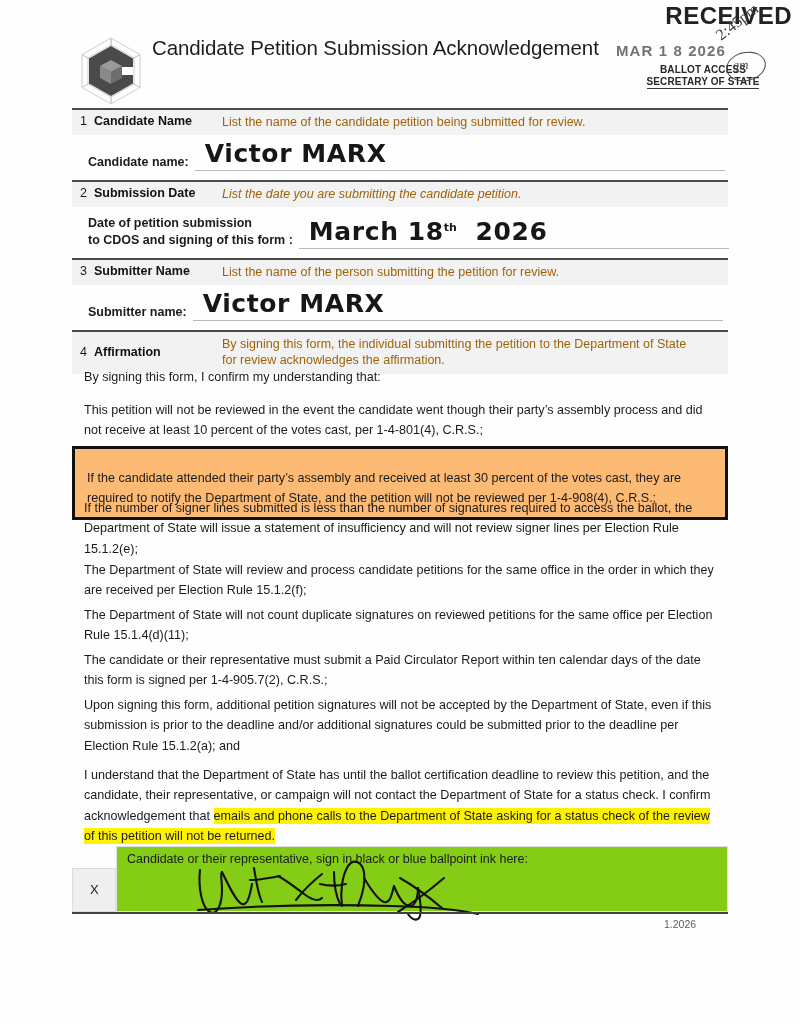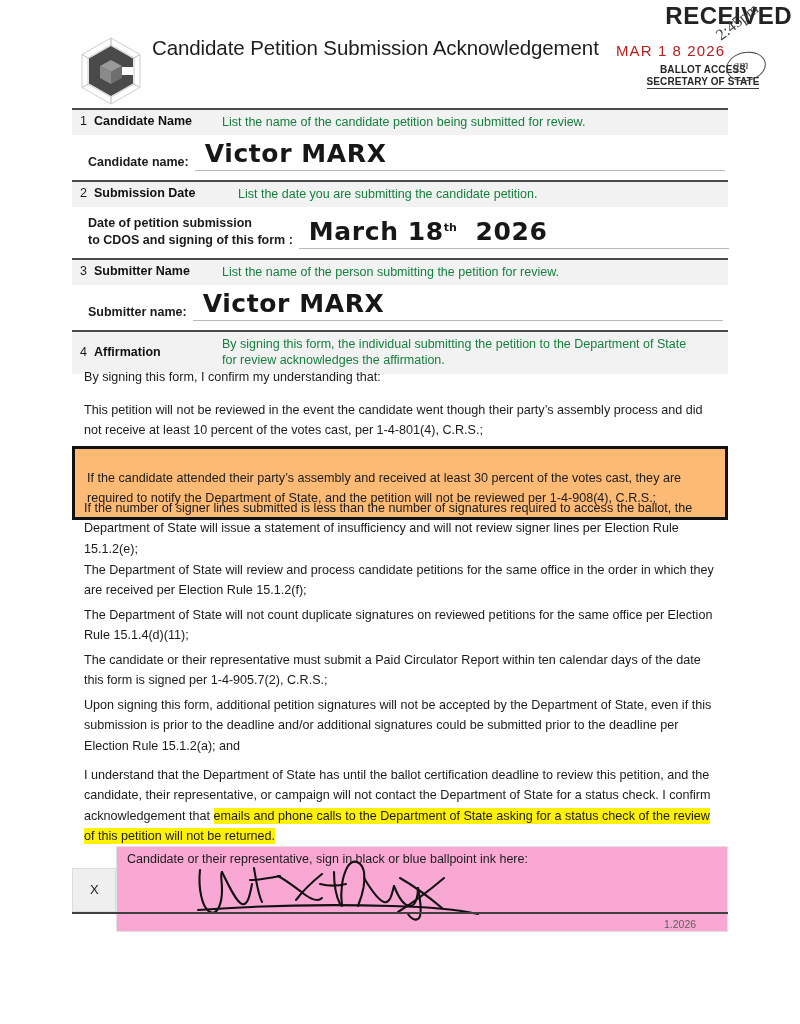--- a/index.html
+++ b/index.html
@@ -36,25 +36,25 @@
     font-weight: bold;
     letter-spacing: 0.5px;
     line-height: 1;
     text-align: right;
     padding-right: 4px;
     color: #222;
   }
   .stamp-date {
     margin-top: 14px;
     font-size: 15px;
-    font-weight: normal;
+    font-weight: bold;
     letter-spacing: 1.1px;
     text-align: left;
     padding-left: 16px;
-    color: #b91c1c;
+    color: #737373;
   }
   .stamp-dept {
     margin-top: 5px;
     font-size: 10px;
     font-weight: bold;
     line-height: 1.22;
     letter-spacing: 0.1px;
     color: #262626;
     text-align: center;
     padding-left: 10px;
@@ -136,21 +136,21 @@
     flex: none;
   }
   .band-title {
     font-size: 12.5px;
     font-weight: bold;
     color: #111;
     white-space: nowrap;
   }
   .band-desc {
     font-size: 12.5px;
-    color: #15803d;
+    color: #a16207;
     margin-left: 12px;
     line-height: 1.3;
   }
   .band-title-w {
     width: 128px;
     flex: none;
   }
 
   
   .field {
@@ -241,22 +241,22 @@
     left: 17px;
     top: 13px;
     font-size: 13px;
     color: #1b1b1b;
   }
   .sig-field {
     position: absolute;
     left: 44px;
     top: 0;
     right: 0;
-    height: 86px;
-    background: #f9a8d4;
+    height: 66px;
+    background: #84cc16;
     border: 1px solid #e2e2e2;
     box-sizing: border-box;
   }
   .sig-prompt {
     position: absolute;
     left: 10px;
     top: 5px;
     font-size: 12.5px;
     color: #1b1b1b;
   }
@@ -345,21 +345,21 @@
     <div class="field-label">Candidate name:</div>
     <div class="field-line" style="width:530px; height:30px; margin-left:6px;">
       <div class="handwritten">Victor MARX</div>
     </div>
   </div>
 
   <div class="section-band" style="top:180px;">
     <div class="band-row">
       <div class="band-num">2</div>
       <div class="band-title band-title-w">Submission Date</div>
-      <div class="band-desc" style="margin-left:16px;">List the date you are submitting the candidate petition.</div>
+      <div class="band-desc" style="margin-left:0;font-style:italic;">List the date you are submitting the candidate petition.</div>
     </div>
   </div>
   <div class="field" style="left:88px; top:214px;">
     <div class="field-label">Date of petition submission
 to CDOS and signing of this form :</div>
     <div class="field-line" style="width:430px; height:34px; margin-left:6px;">
       <div class="handwritten">
         <span>March 18</span><span class="hw-sup">th</span>&nbsp;&nbsp;<span>2026</span>
       </div>
     </div>

